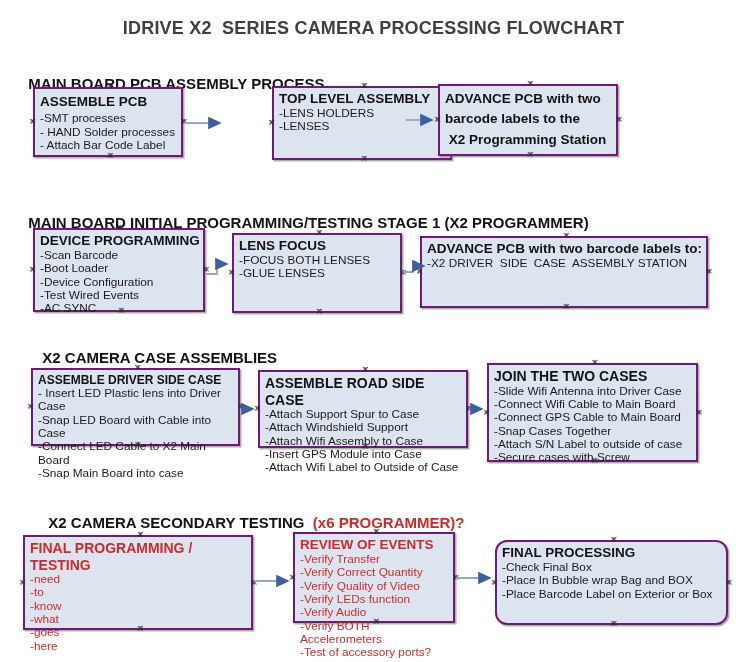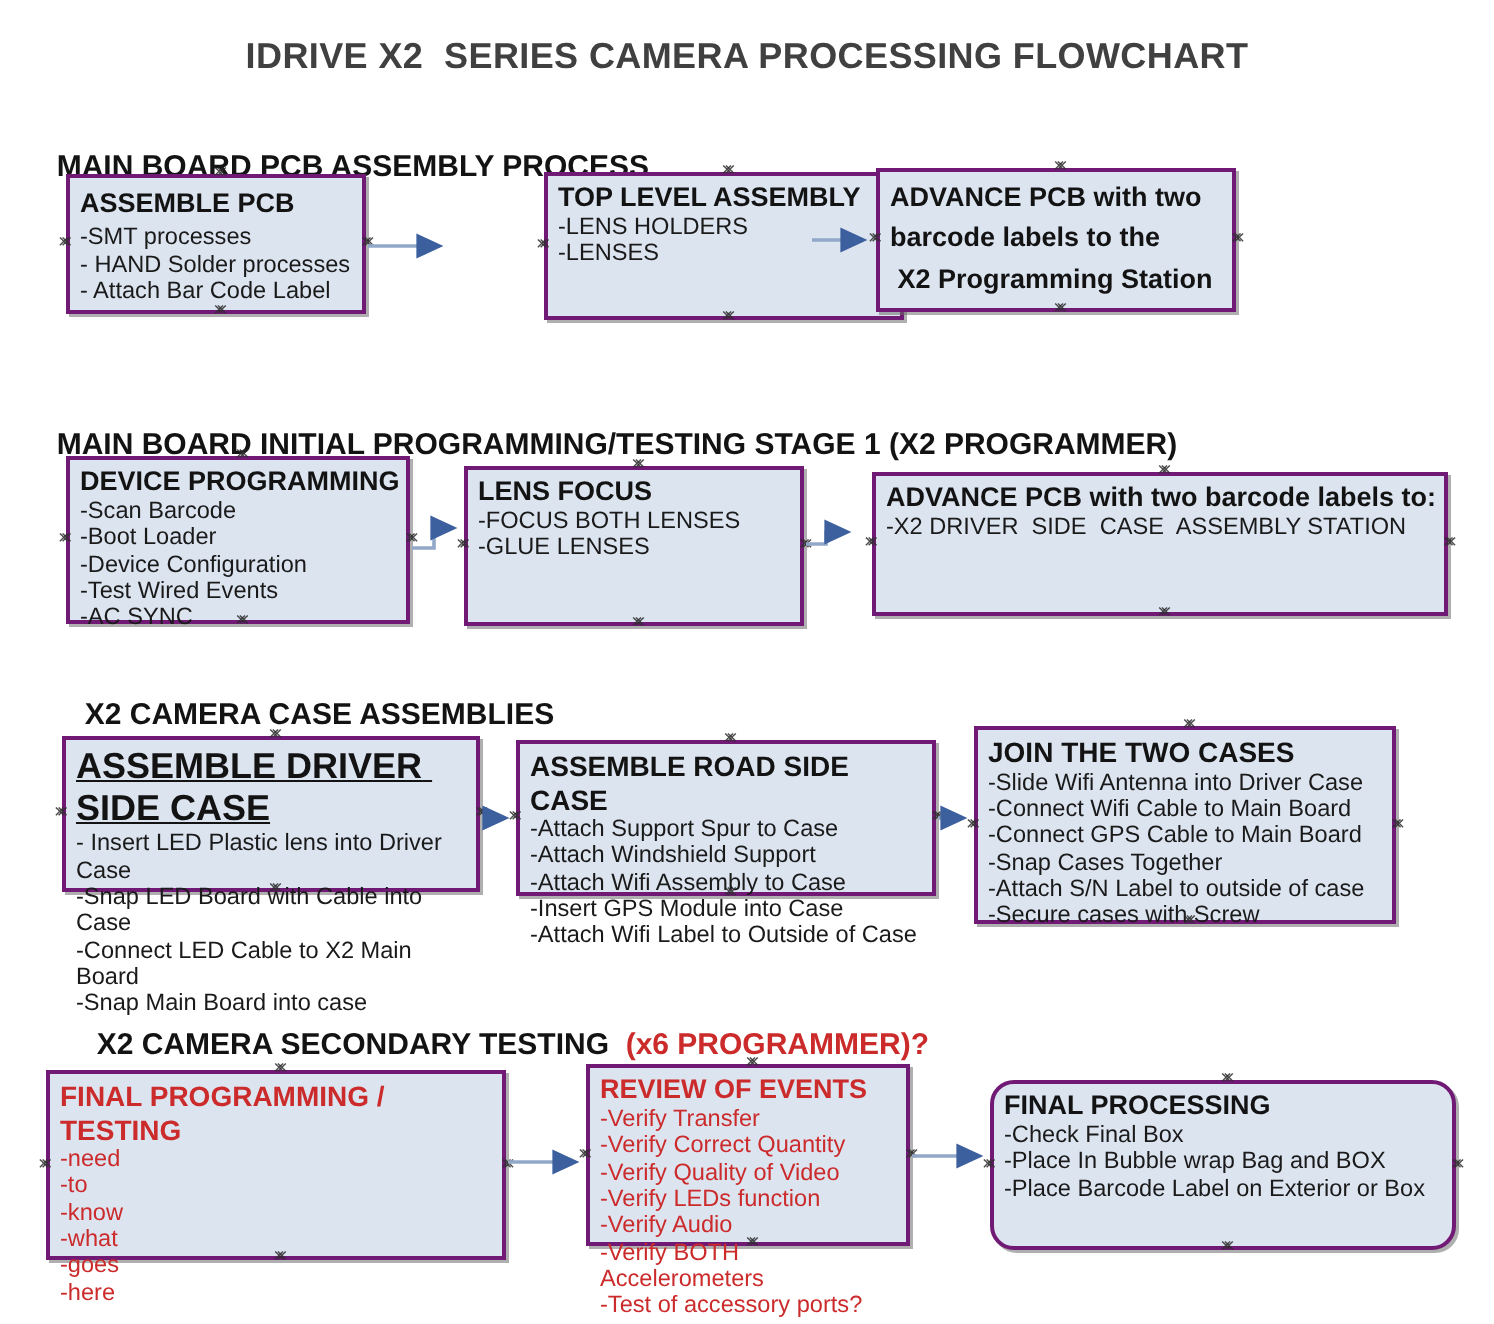--- a/index.html
+++ b/index.html
@@ -113,33 +113,33 @@
   <div class="bh">LENS FOCUS</div>
   <div>
       <div class="bi">-FOCUS BOTH LENSES</div>
       <div class="bi">-GLUE LENSES</div>
     </div>
   <span class="mark mt"></span>
   <span class="mark mb"></span>
   <span class="mark ml"></span>
   <span class="mark mr"></span>
 </div>
-<div class="box" style="left:436px;top:236px;width:288px;height:72px;">
+<div class="box" style="left:420px;top:236px;width:288px;height:72px;">
   <div class="bh">ADVANCE PCB with two barcode labels to:</div>
   <div>
       <div class="bi">-X2 DRIVER  SIDE  CASE  ASSEMBLY STATION</div>
     </div>
   <span class="mark mt"></span>
   <span class="mark mb"></span>
   <span class="mark ml"></span>
   <span class="mark mr"></span>
 </div>
 
 <div class="box" style="left:31px;top:368px;width:209px;height:78px;">
-  <div class="bh" style="font-size:18px;text-decoration:underline;">ASSEMBLE DRIVER SIDE CASE</div>
+  <div class="bh" style="font-size:12px;">ASSEMBLE DRIVER SIDE CASE</div>
   <div>
       <div class="bi">- Insert LED Plastic lens into Driver Case</div>
       <div class="bi">-Snap LED Board with Cable into Case</div>
       <div class="bi">-Connect LED Cable to X2 Main Board</div>
       <div class="bi">-Snap Main Board into case</div>
     </div>
   <span class="mark mt"></span>
   <span class="mark mb"></span>
   <span class="mark ml"></span>
   <span class="mark mr"></span>

